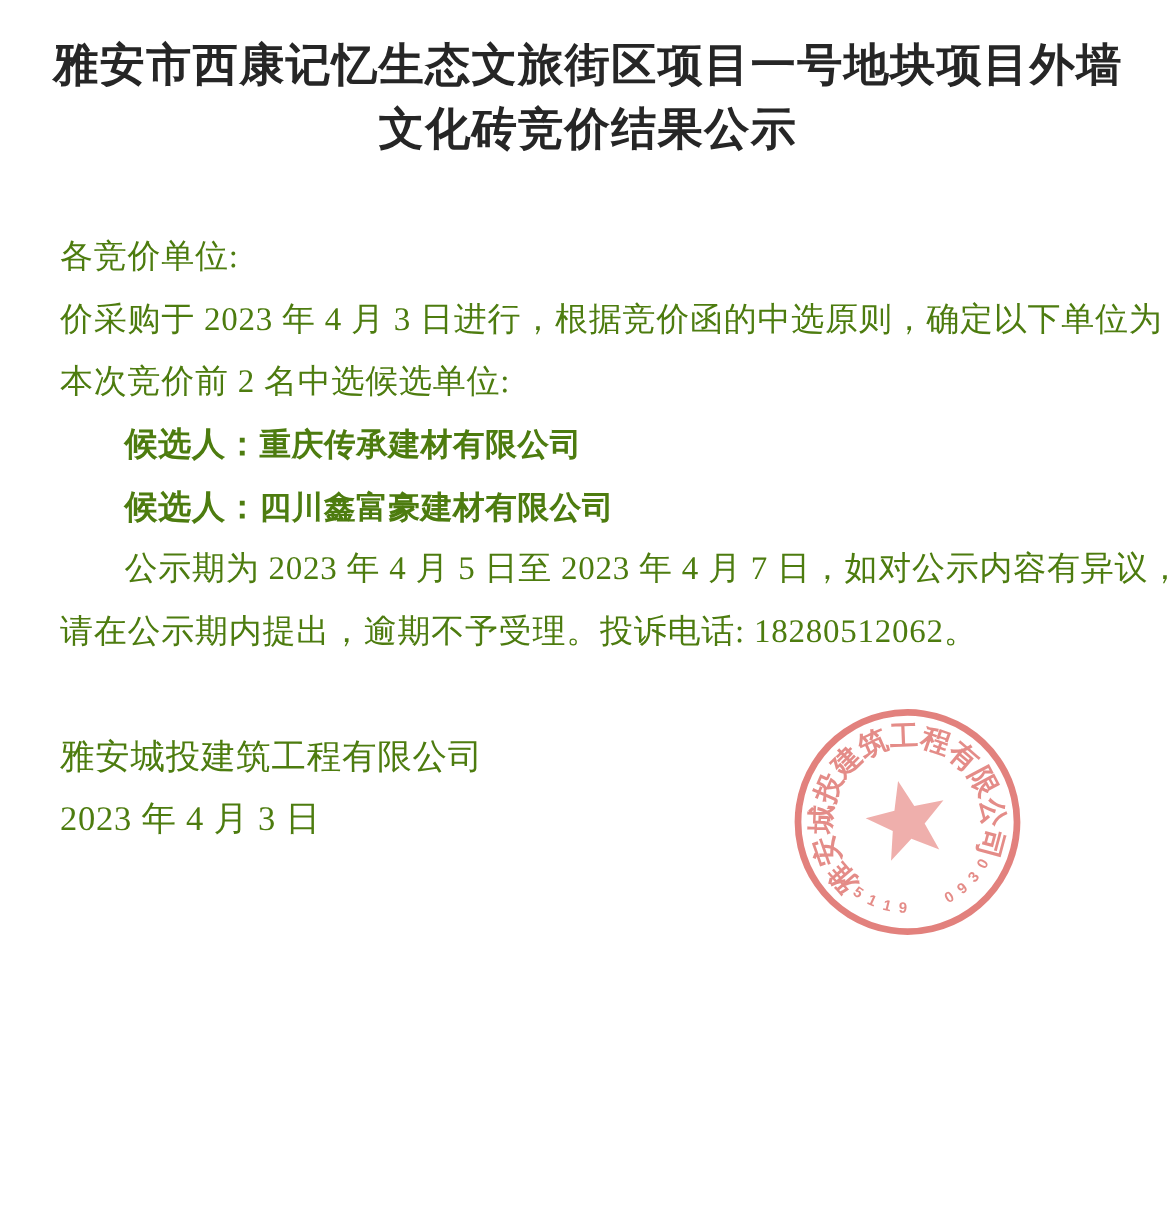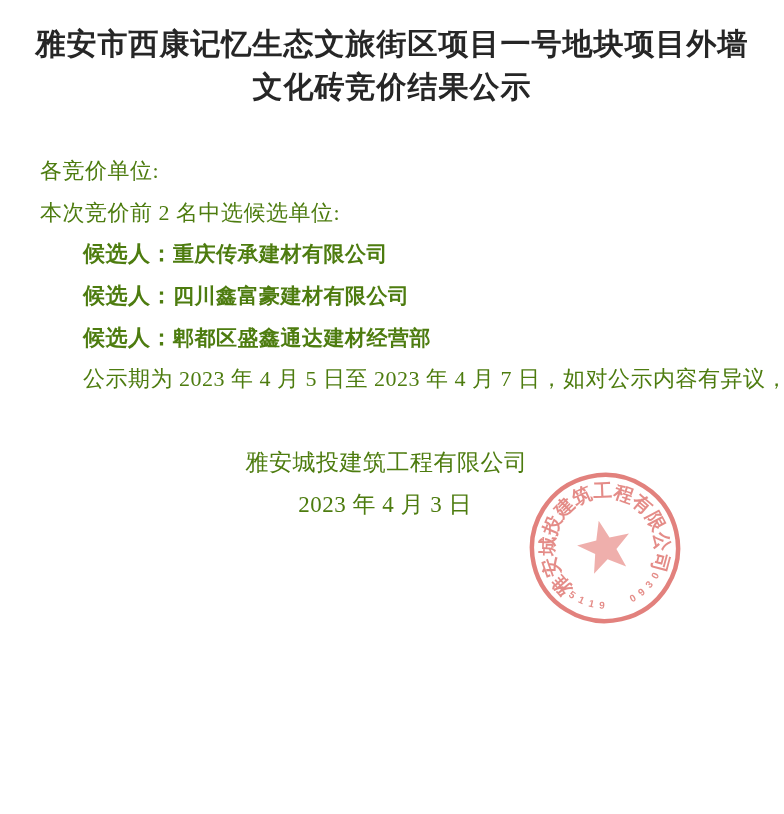--- a/index.html
+++ b/index.html
@@ -48,21 +48,21 @@
   }
   .cand-label {
     font-weight: bold;
   }
   .cand-name {
     font-family: "Liberation Sans", sans-serif;
     font-weight: bold;
     font-size: 21px;
   }
   .sig {
-    text-align: center;
+    text-align: left;
     font-size: 23px;
   }
   .sig-company { padding-right: 11px; }
   .sig-date    { padding-right: 14px; }
   .seal-svg {
     position: absolute;
     left: 520px;
     top: 463px;
     width: 170px;
     height: 170px;
@@ -80,27 +80,28 @@
 
 <div class="page">
 
   <div class="title-block">
     <div>雅安市西康记忆生态文旅街区项目一号地块项目外墙</div>
     <div>文化砖竞价结果公示</div>
   </div>
 
   <div class="body-block">
     <div class="bodyline">各竞价单位:</div>
+    <div class="bodyline">价采购于 2023 年 4 月 3 日进行，根据竞价函的中选原则，确定以下单位为</div>
     <div class="bodyline">本次竞价前 2 名中选候选单位:</div>
 
     <div class="bodyline indent"><span class="cand-label">候选人：</span><span class="cand-name">重庆传承建材有限公司</span></div>
     <div class="bodyline indent"><span class="cand-label">候选人：</span><span class="cand-name">四川鑫富豪建材有限公司</span></div>
-    <div class="bodyline indent"><span class="cand-label">候选人：</span><span class="cand-name">郫都区盛鑫通达建材经营部</span></div>
 
     <div class="bodyline indent">公示期为 2023 年 4 月 5 日至 2023 年 4 月 7 日，如对公示内容有异议，</div>
+    <div class="bodyline">请在公示期内提出，逾期不予受理。投诉电话: 18280512062。</div>
 
     <div class="bodyline"></div>
 
     <div class="bodyline sig sig-company">雅安城投建筑工程有限公司</div>
     <div class="bodyline sig sig-date">2023 年 4 月 3 日</div>
   </div>
 
   <svg class="seal-svg" viewBox="0 0 170 170">
     <g id="seal-group" transform="rotate(-13 85 85)">
       <circle id="seal-ring" cx="85" cy="85" r="73" fill="none" stroke-width="4.5" stroke="#dd6b66"></circle>

